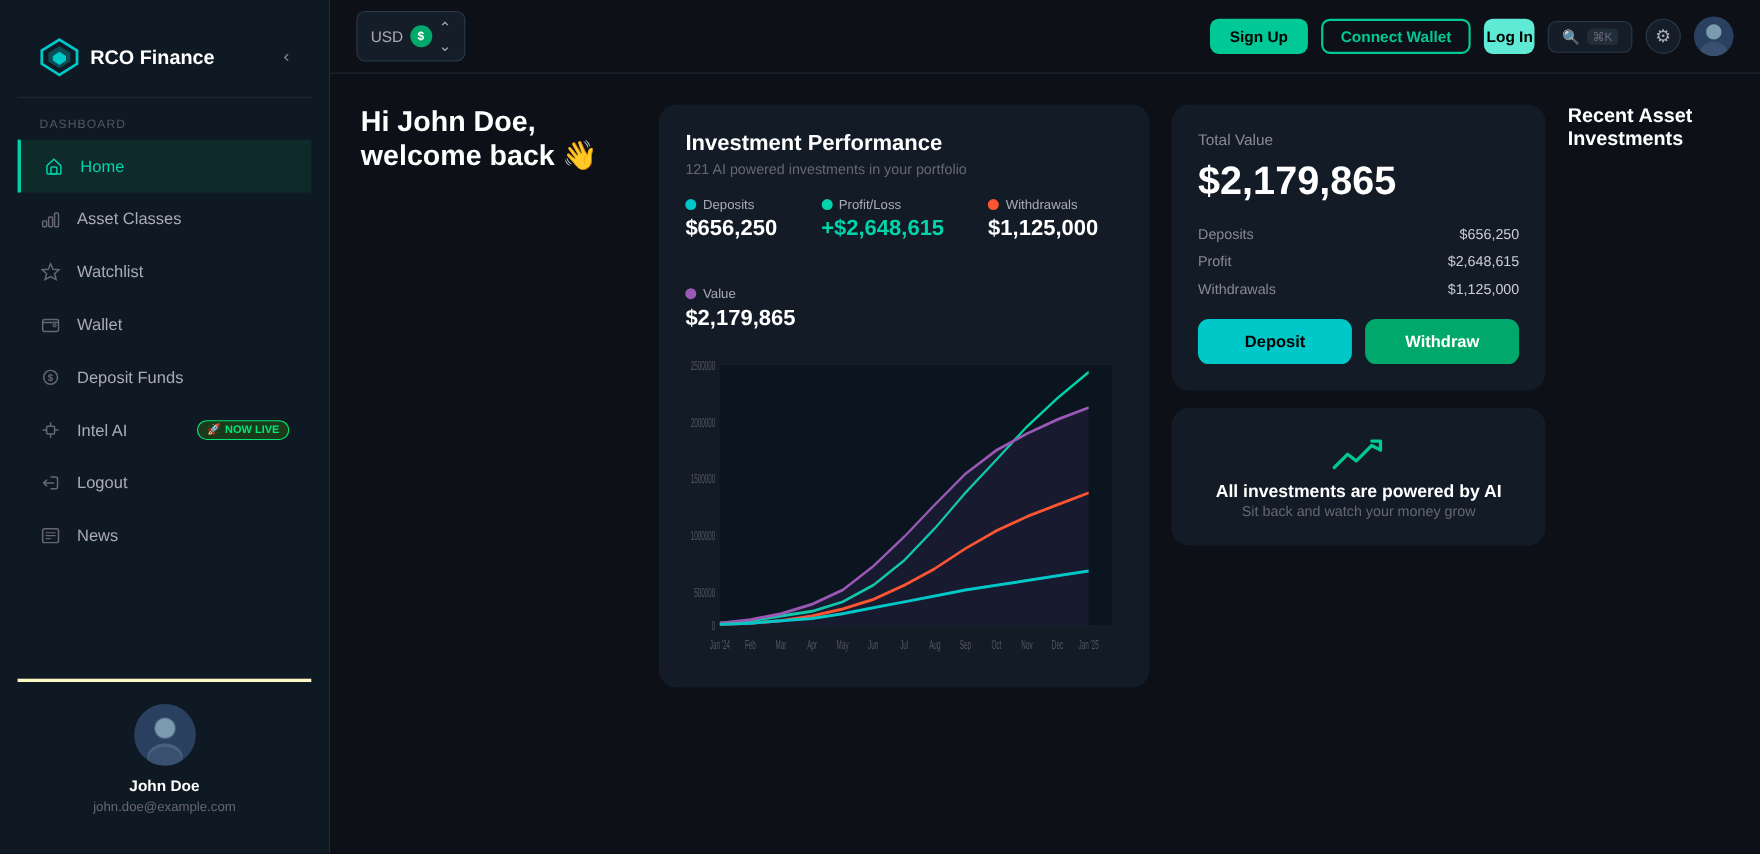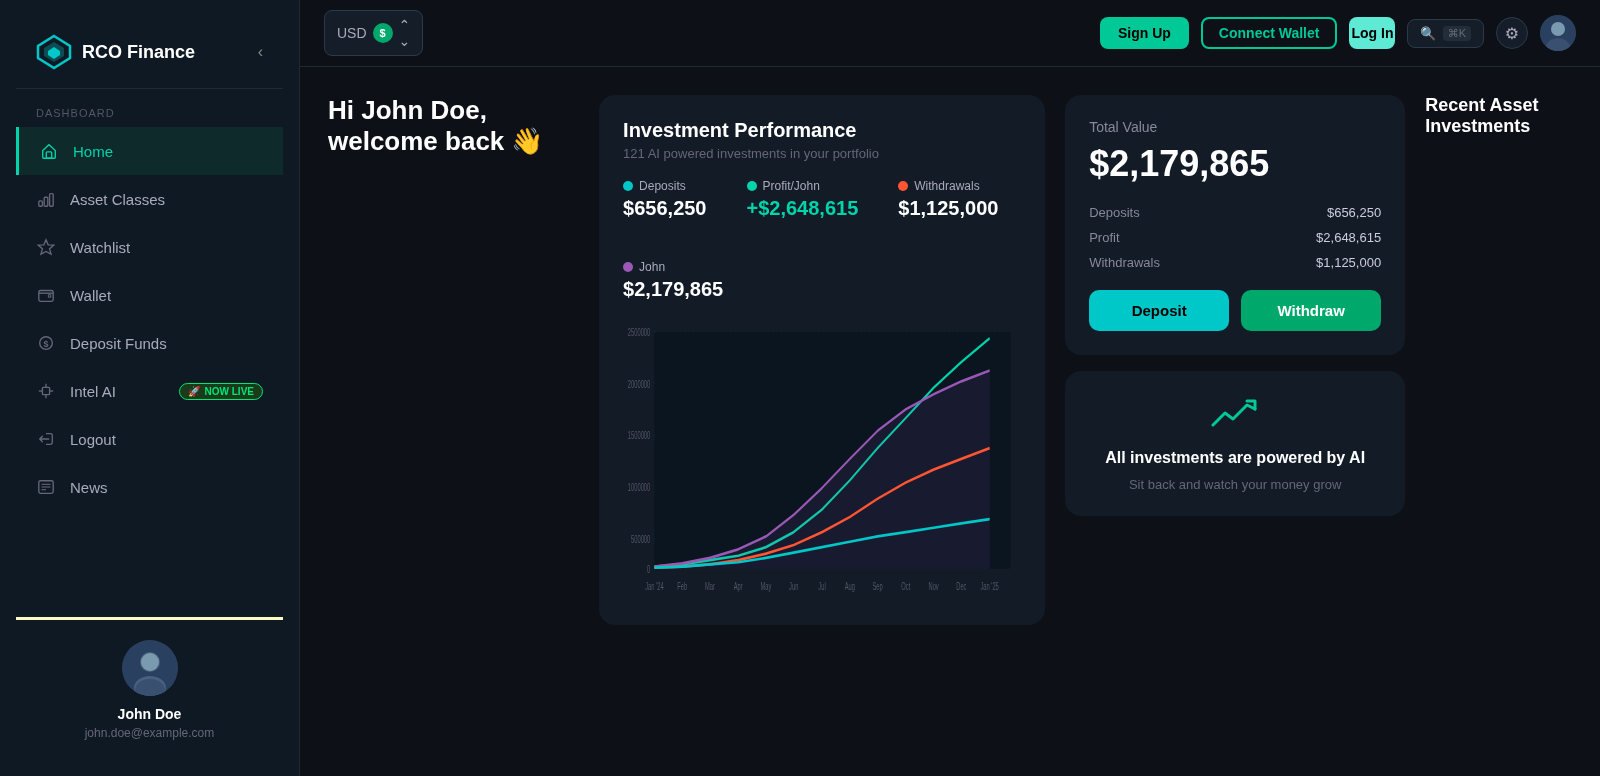--- a/index.html
+++ b/index.html
@@ -384,21 +384,20 @@
 
     
     .ai-card {
       background: #121b26;
       border-radius: 16px;
       padding: 24px;
       display: flex;
       flex-direction: column;
       align-items: center;
       text-align: center;
-      gap: 10px;
     }
     .ai-trend-icon {
       color: #00c896;
       font-size: 32px;
     }
     .ai-card-title {
       font-size: 16px;
       font-weight: 700;
       color: #fff;
     }
@@ -595,35 +594,35 @@
           <div class="metric-item">
             <div class="metric-legend">
               <span class="legend-dot" style="background:#00c8c8"></span>
               <span>Deposits</span>
             </div>
             <div class="metric-value">$656,250</div>
           </div>
           <div class="metric-item">
             <div class="metric-legend">
               <span class="legend-dot" style="background:#00d4aa"></span>
-              <span>Profit/John</span>
+              <span>Profit/Loss</span>
             </div>
             <div class="metric-value green">+$2,648,615</div>
           </div>
           <div class="metric-item">
             <div class="metric-legend">
               <span class="legend-dot" style="background:#ff5533"></span>
               <span>Withdrawals</span>
             </div>
             <div class="metric-value">$1,125,000</div>
           </div>
           <div class="metric-item">
             <div class="metric-legend">
               <span class="legend-dot" style="background:#9b59b6"></span>
-              <span>John</span>
+              <span>Value</span>
             </div>
             <div class="metric-value">$2,179,865</div>
           </div>
         </div>
 
         <div class="chart-container">
           <svg class="chart-svg" viewBox="0 0 760 260" preserveAspectRatio="none">
 
             <line x1="60" y1="10" x2="740" y2="10" class="chart-grid-line"></line>
             <line x1="60" y1="58" x2="740" y2="58" class="chart-grid-line"></line>

